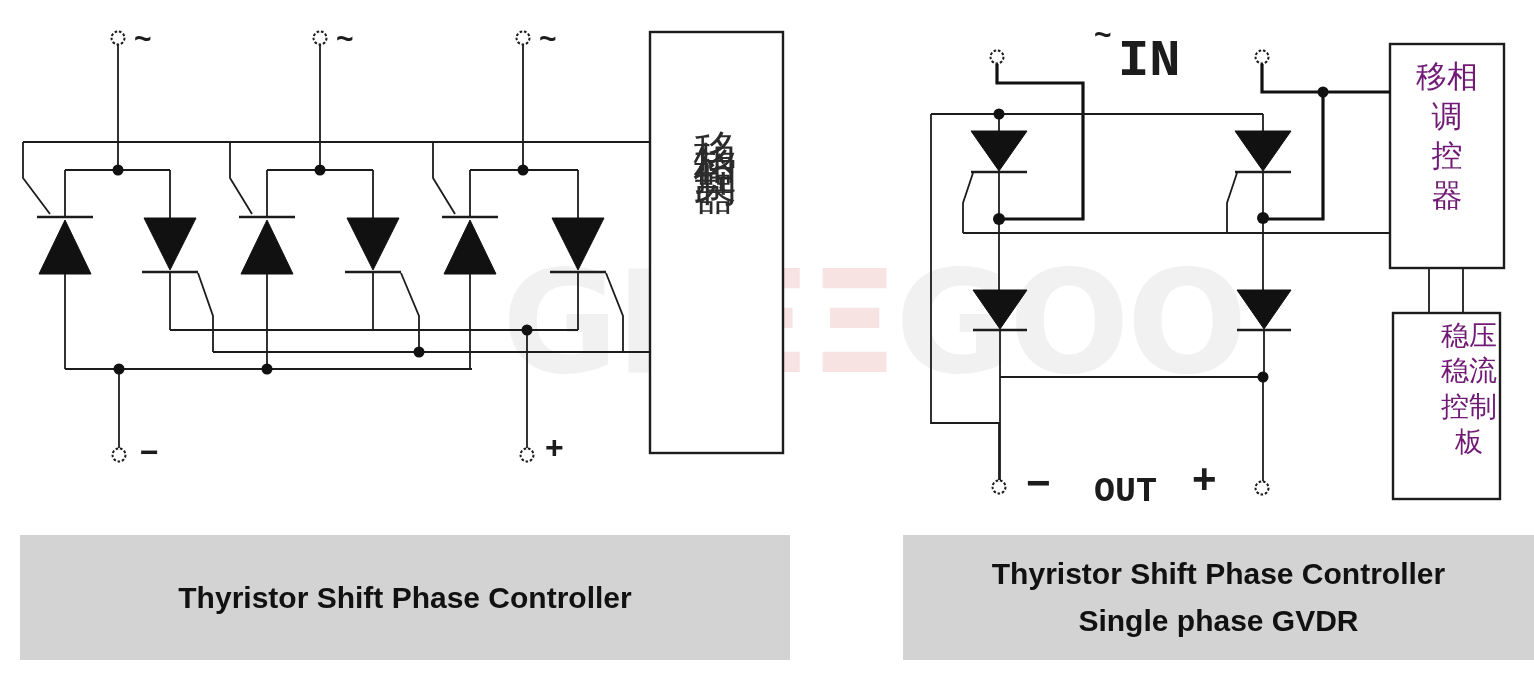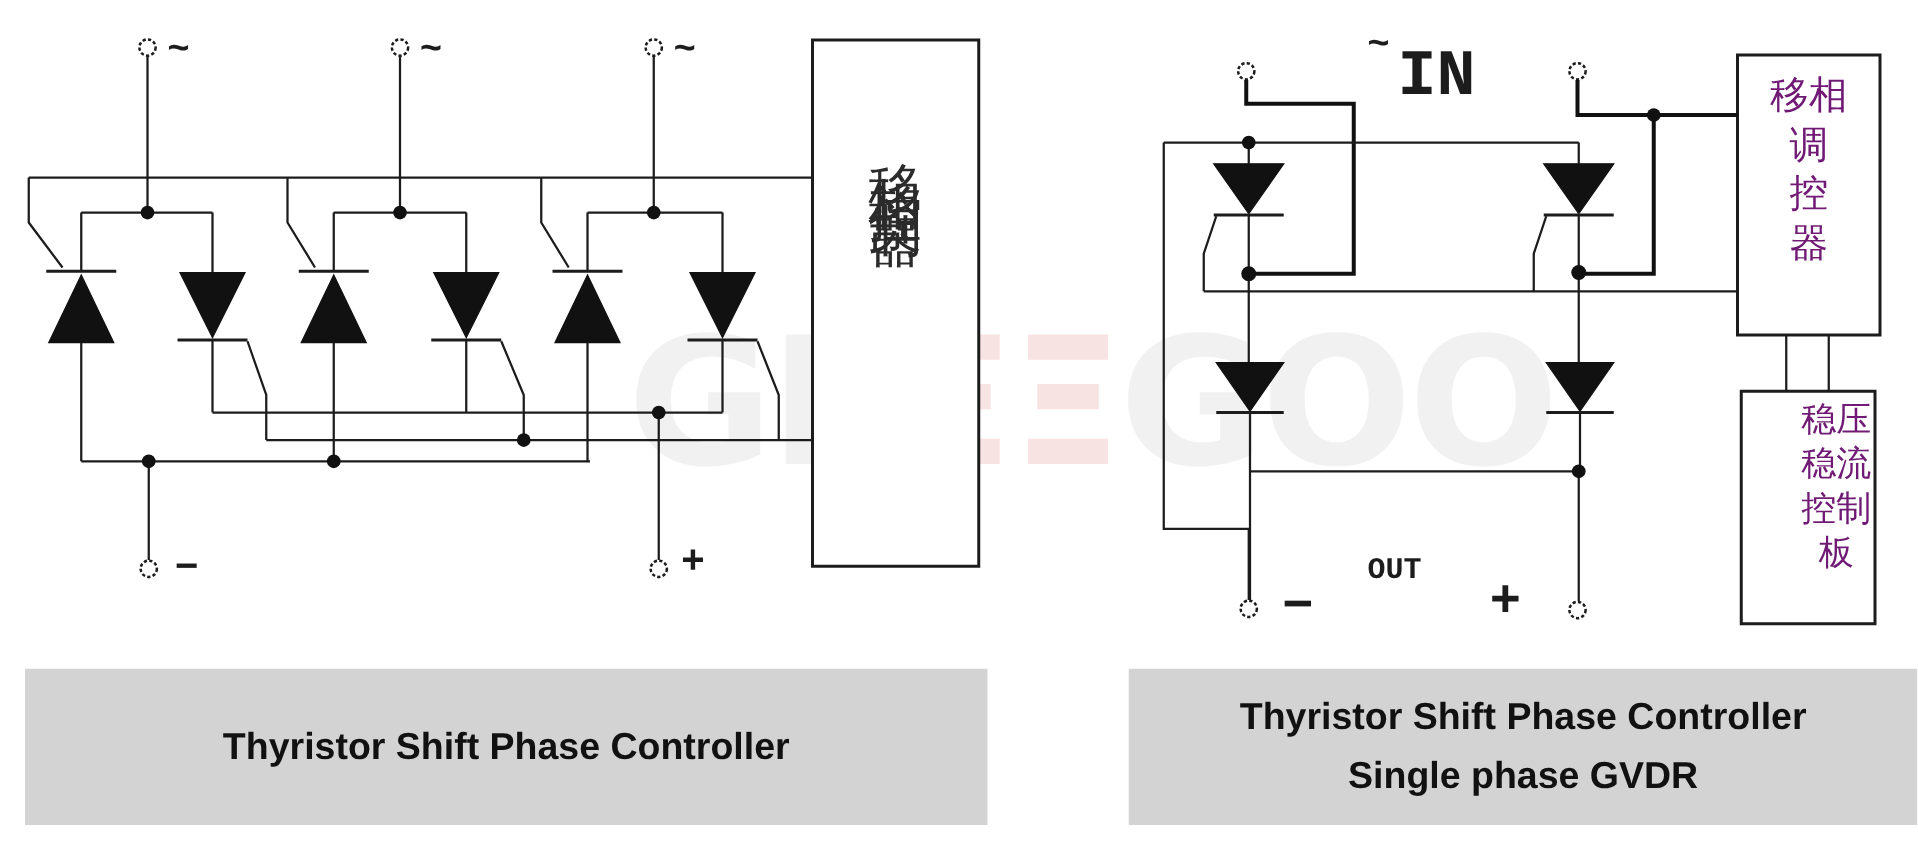--- a/index.html
+++ b/index.html
@@ -190,21 +190,21 @@
   <span class="lbl tilde" style="left:134px;top:24px;">~</span>
   <span class="lbl tilde" style="left:336px;top:24px;">~</span>
   <span class="lbl tilde" style="left:539px;top:24px;">~</span>
   <span class="lbl sign" style="left:140px;top:436px;">−</span>
   <span class="lbl sign" style="left:545px;top:431px;">+</span>
   <div class="lbl vtext" style="left:694px;top:96px;">移相控制器</div>
 
   <span class="lbl tilde" style="left:1094px;top:20px;">~</span>
   <span class="lbl mono" style="left:1118px;top:36px;font-size:52px;">IN</span>
   <span class="lbl bigsign" style="left:1026px;top:462px;">−</span>
-  <span class="lbl mono" style="left:1094px;top:445px;font-size:24px;">OUT</span>
+  <span class="lbl mono" style="left:1094px;top:475px;font-size:35px;">OUT</span>
   <span class="lbl bigsign" style="left:1192px;top:458px;">+</span>
 
   <div class="boxlines b1">
     <div>移相</div>
     <div>调</div>
     <div>控</div>
     <div>器</div>
   </div>
   <div class="boxlines b2">
     <div>稳压</div>

